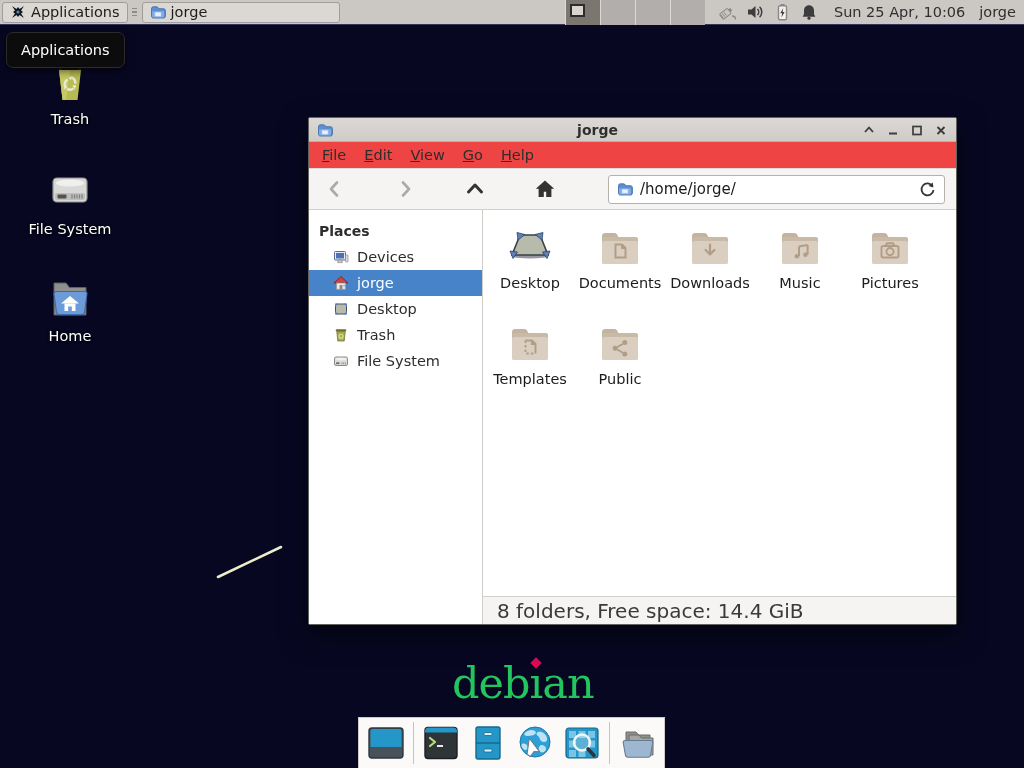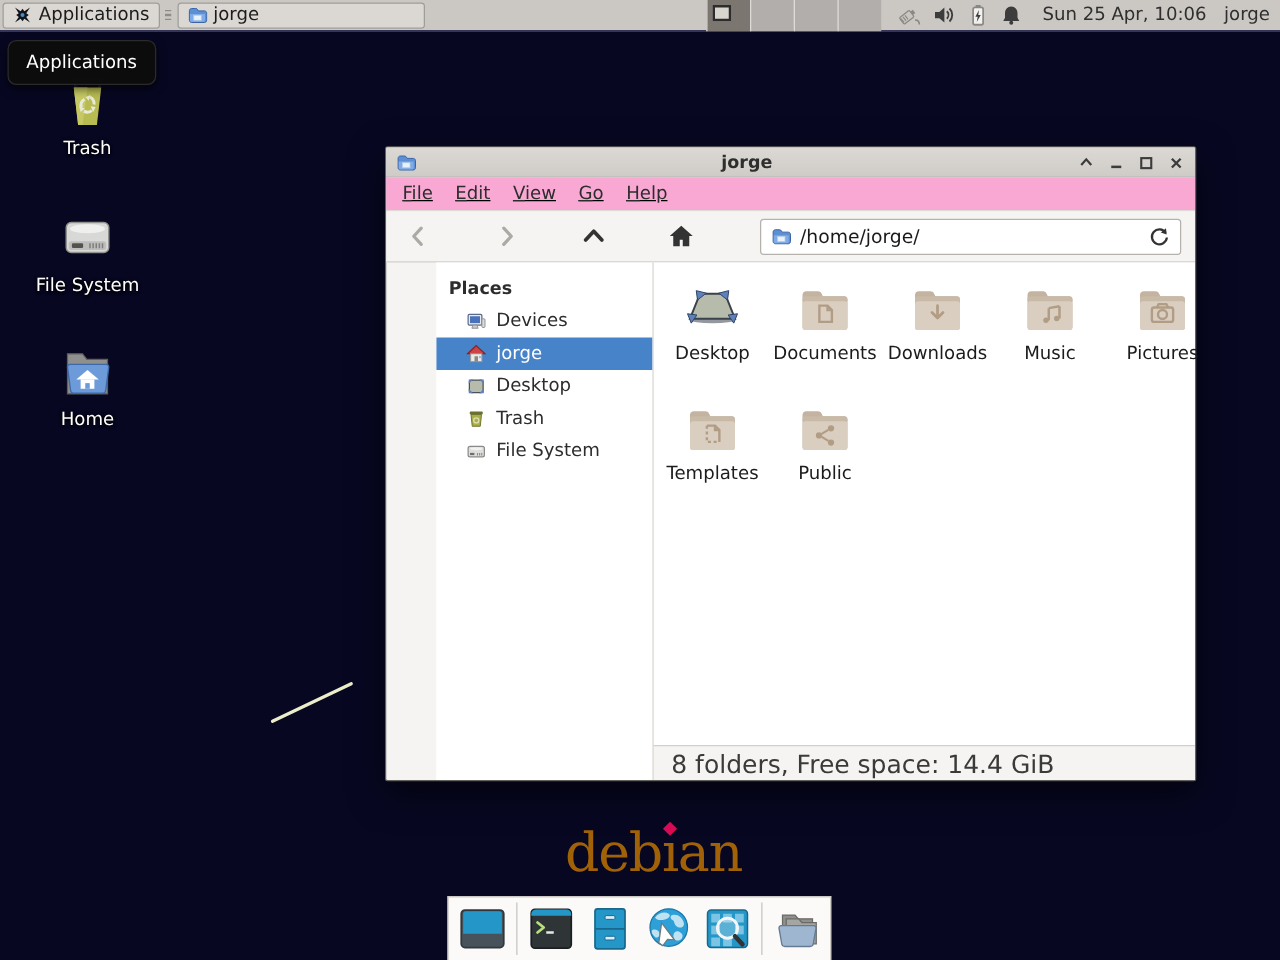--- a/index.html
+++ b/index.html
@@ -41,47 +41,47 @@
 
   
   .window { position:absolute; left:308px; top:117px; width:649px; height:508px;
             background:#f5f4f2; border:1px solid #62625f; border-radius:2px;
             box-shadow:0 10px 28px rgba(0,0,0,0.55); display:flex; flex-direction:column; }
   .titlebar { height:24px; background:linear-gradient(#dcd9d5,#cfccc8); display:flex; align-items:center;
               padding:0 8px; border-bottom:1px solid #b5b2ae; }
   .titlebar .title { flex:1; text-align:center; font-size:14px; font-weight:bold; color:#2e2e2e; }
   .win-controls { display:flex; align-items:center; gap:10px; }
   .win-controls .wc { width:14px; height:14px; display:flex; align-items:center; justify-content:center; }
-  .menubar { height:27px; background:#f9a8d4; display:flex; align-items:center; padding:0 4px;
-             border-bottom:1px solid #dedbd6;text-decoration:underline; }
+  .menubar { height:27px; background:#ef4444; display:flex; align-items:center; padding:0 4px;
+             border-bottom:1px solid #dedbd6; }
   .menu-item { display:inline-block; font-size:14.5px; color:#2d2d2d; padding:4px 9px; }
   .menu-item::first-letter { text-decoration:underline; }
   .toolbar { height:41px; background:#f5f4f2; display:flex; align-items:center; padding:0 11px;
              border-bottom:1px solid #d2cfca;gap:40px; }
   .tool-btn { width:30px; height:30px; display:flex; align-items:center; justify-content:center; border-radius:3px; }
   .pathbar { flex:1; height:29px; margin-left:8px; background:#ffffff; border:1px solid #b5b2ad; border-radius:3px;
              display:flex; align-items:center; padding:0 8px; gap:7px; }
   .pathbar input { flex:1; border:none; outline:none; background:transparent; font-family:inherit;
                    font-size:15px; color:#1a1a1a; }
   .win-body { flex:1; display:flex; min-height:0; }
-  .sidebar { width:174px; background:#ffffff; border-right:1px solid #d2cfca; padding-top:8px; overflow:hidden;margin-left:40px; }
+  .sidebar { width:174px; background:#ffffff; border-right:1px solid #d2cfca; padding-top:8px; overflow:hidden; }
   .side-header { font-size:14px; font-weight:bold; color:#2d2d2d; padding:5px 12px 5px 10px; }
   .side-row { height:26px; display:flex; align-items:center; gap:8px; padding-left:24px;
               font-size:14.5px; color:#2d2d2d; }
   .side-row.selected { background:#4683c9; color:#ffffff; }
   .main-col { flex:1; display:flex; flex-direction:column; min-width:0; }
   .icon-view { flex:1; background:#ffffff; padding:14px 0 0 2px;
                display:grid; grid-template-columns:repeat(5,90px); grid-auto-rows:96px; }
   .grid-item { display:flex; flex-direction:column; align-items:center; justify-content:flex-start; gap:3px; }
   .grid-item .lbl { font-size:14.5px; color:#1c1c1c; white-space:nowrap; }
   .statusbar { height:28px; background:#f5f4f2; border-top:1px solid #d2cfca; display:flex; align-items:center;
                padding-left:14px; font-size:20px; color:#3a3a3a; }
 
   
-  .debian-logo { position:absolute; left:452px; top:658px; color:#a16207;
+  .debian-logo { position:absolute; left:452px; top:658px; color:#22c55e;
                  font-family:"DejaVu Serif","Liberation Serif",serif; font-size:43px; letter-spacing:-1px; }
   .logo-i { position:relative; display:inline-block; }
   .logo-i .diamond { position:absolute; left:50%; top:1px; width:8px; height:8px; background:#d70a53;
                      transform:translateX(-50%) rotate(45deg); }
 
   
   .dock { position:absolute; left:358px; top:717px; width:307px; height:51px;
           background:#fbfaf9; border:1px solid #cfccc7; border-bottom:none;
           display:flex; align-items:center; justify-content:center; gap:7px; padding:0 6px; }
   .dock-sep { width:1px; height:42px; background:#c6c3be; }

